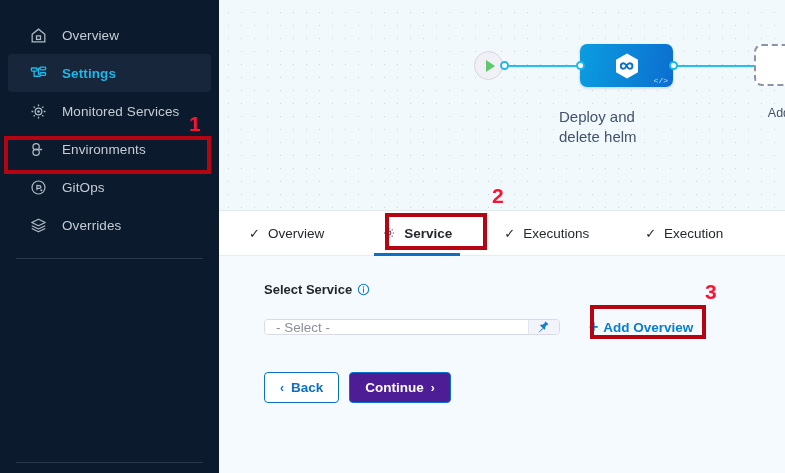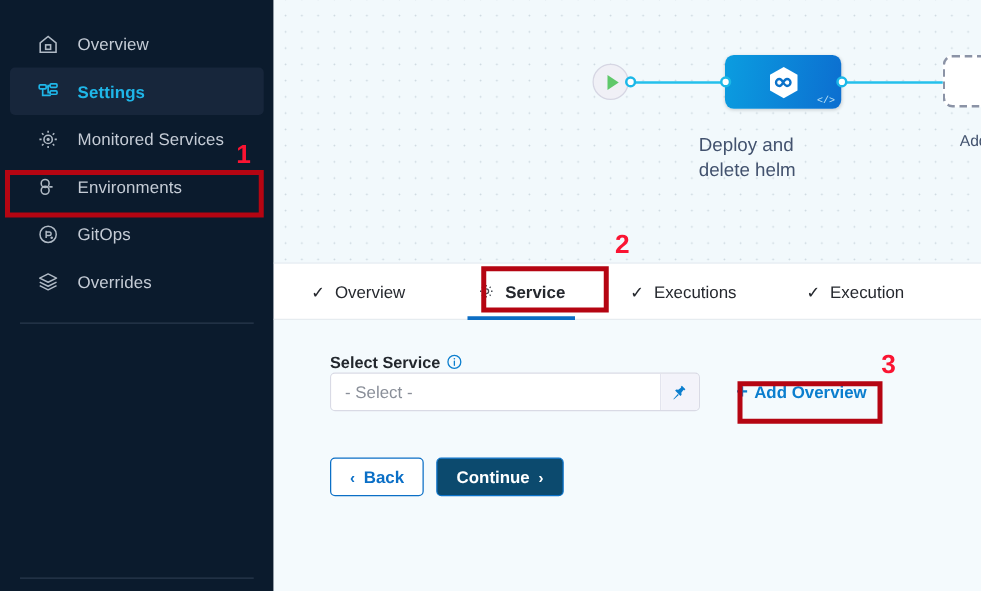--- a/index.html
+++ b/index.html
@@ -150,26 +150,26 @@
     position: absolute; left: 0; right: 0; bottom: 0; height: 3px;
     background: #0d6ec4;
   }
   .chk { color: #25282e; font-size: 13px; line-height: 1; }
   .gear-small { width: 14px; height: 14px; color: #4a4f57; }
 
   
   .form-area { flex: 1 1 auto; background: #f4fafd; position: relative; padding: 26px 0 0 45px; }
   .field-label {
     font-size: 13px; color: #22272d; font-weight: bold;
-    display: flex; align-items: center; gap: 5px; margin-bottom: 1px;
+    display: flex; align-items: center; gap: 5px; margin-bottom: 22px;
   }
   .info-ico { width: 13px; height: 13px; color: #0b7ece; }
   .select-row { display: flex; align-items: center; gap: 0; }
   .select-wrap {
-    display: flex; width: 296px; height: 31px;
+    display: flex; width: 296px; height: 16px;
     border: 1px solid #d9dae5; border-radius: 4px; overflow: hidden;
     background: #fff;
   }
   .select-box {
     flex: 1 1 auto; background: #fff;
     display: flex; align-items: center; padding-left: 11px;
     font-size: 13.5px; color: #8a8f99;
     border-right: 1px solid #e3e4ee;
   }
   .pin-btn {
@@ -185,21 +185,21 @@
     cursor: pointer; margin-left: 29px;
   }
   .add-service .plus { font-size: 16px; font-weight: bold; line-height: 1; }
 
   .btn-row { display: flex; gap: 10px; margin-top: 37px; }
   .btn {
     height: 31px; border-radius: 4px; font-size: 13.5px; font-weight: bold;
     display: flex; align-items: center; gap: 7px; padding: 0 15px; cursor: pointer;
   }
   .btn-back { background: #fff; color: #0b6fc6; border: 1px solid #0b6fc6; }
-  .btn-continue { background: #0c4a6e; color: #fff; border: 1px solid #0b72c9; }
+  .btn-continue { background: #4c1d95; color: #fff; border: 1px solid #0b72c9; }
   .caret { font-size: 12px; font-weight: bold; }
 
   
   .ann-box {
     position: absolute; border: 4px solid #b50512; pointer-events: none; z-index: 50;
   }
   .ann-num {
     position: absolute; color: #fa1432; font-size: 21px; font-weight: bold;
     z-index: 51; font-family: "Liberation Sans", sans-serif; line-height: 1;
   }

